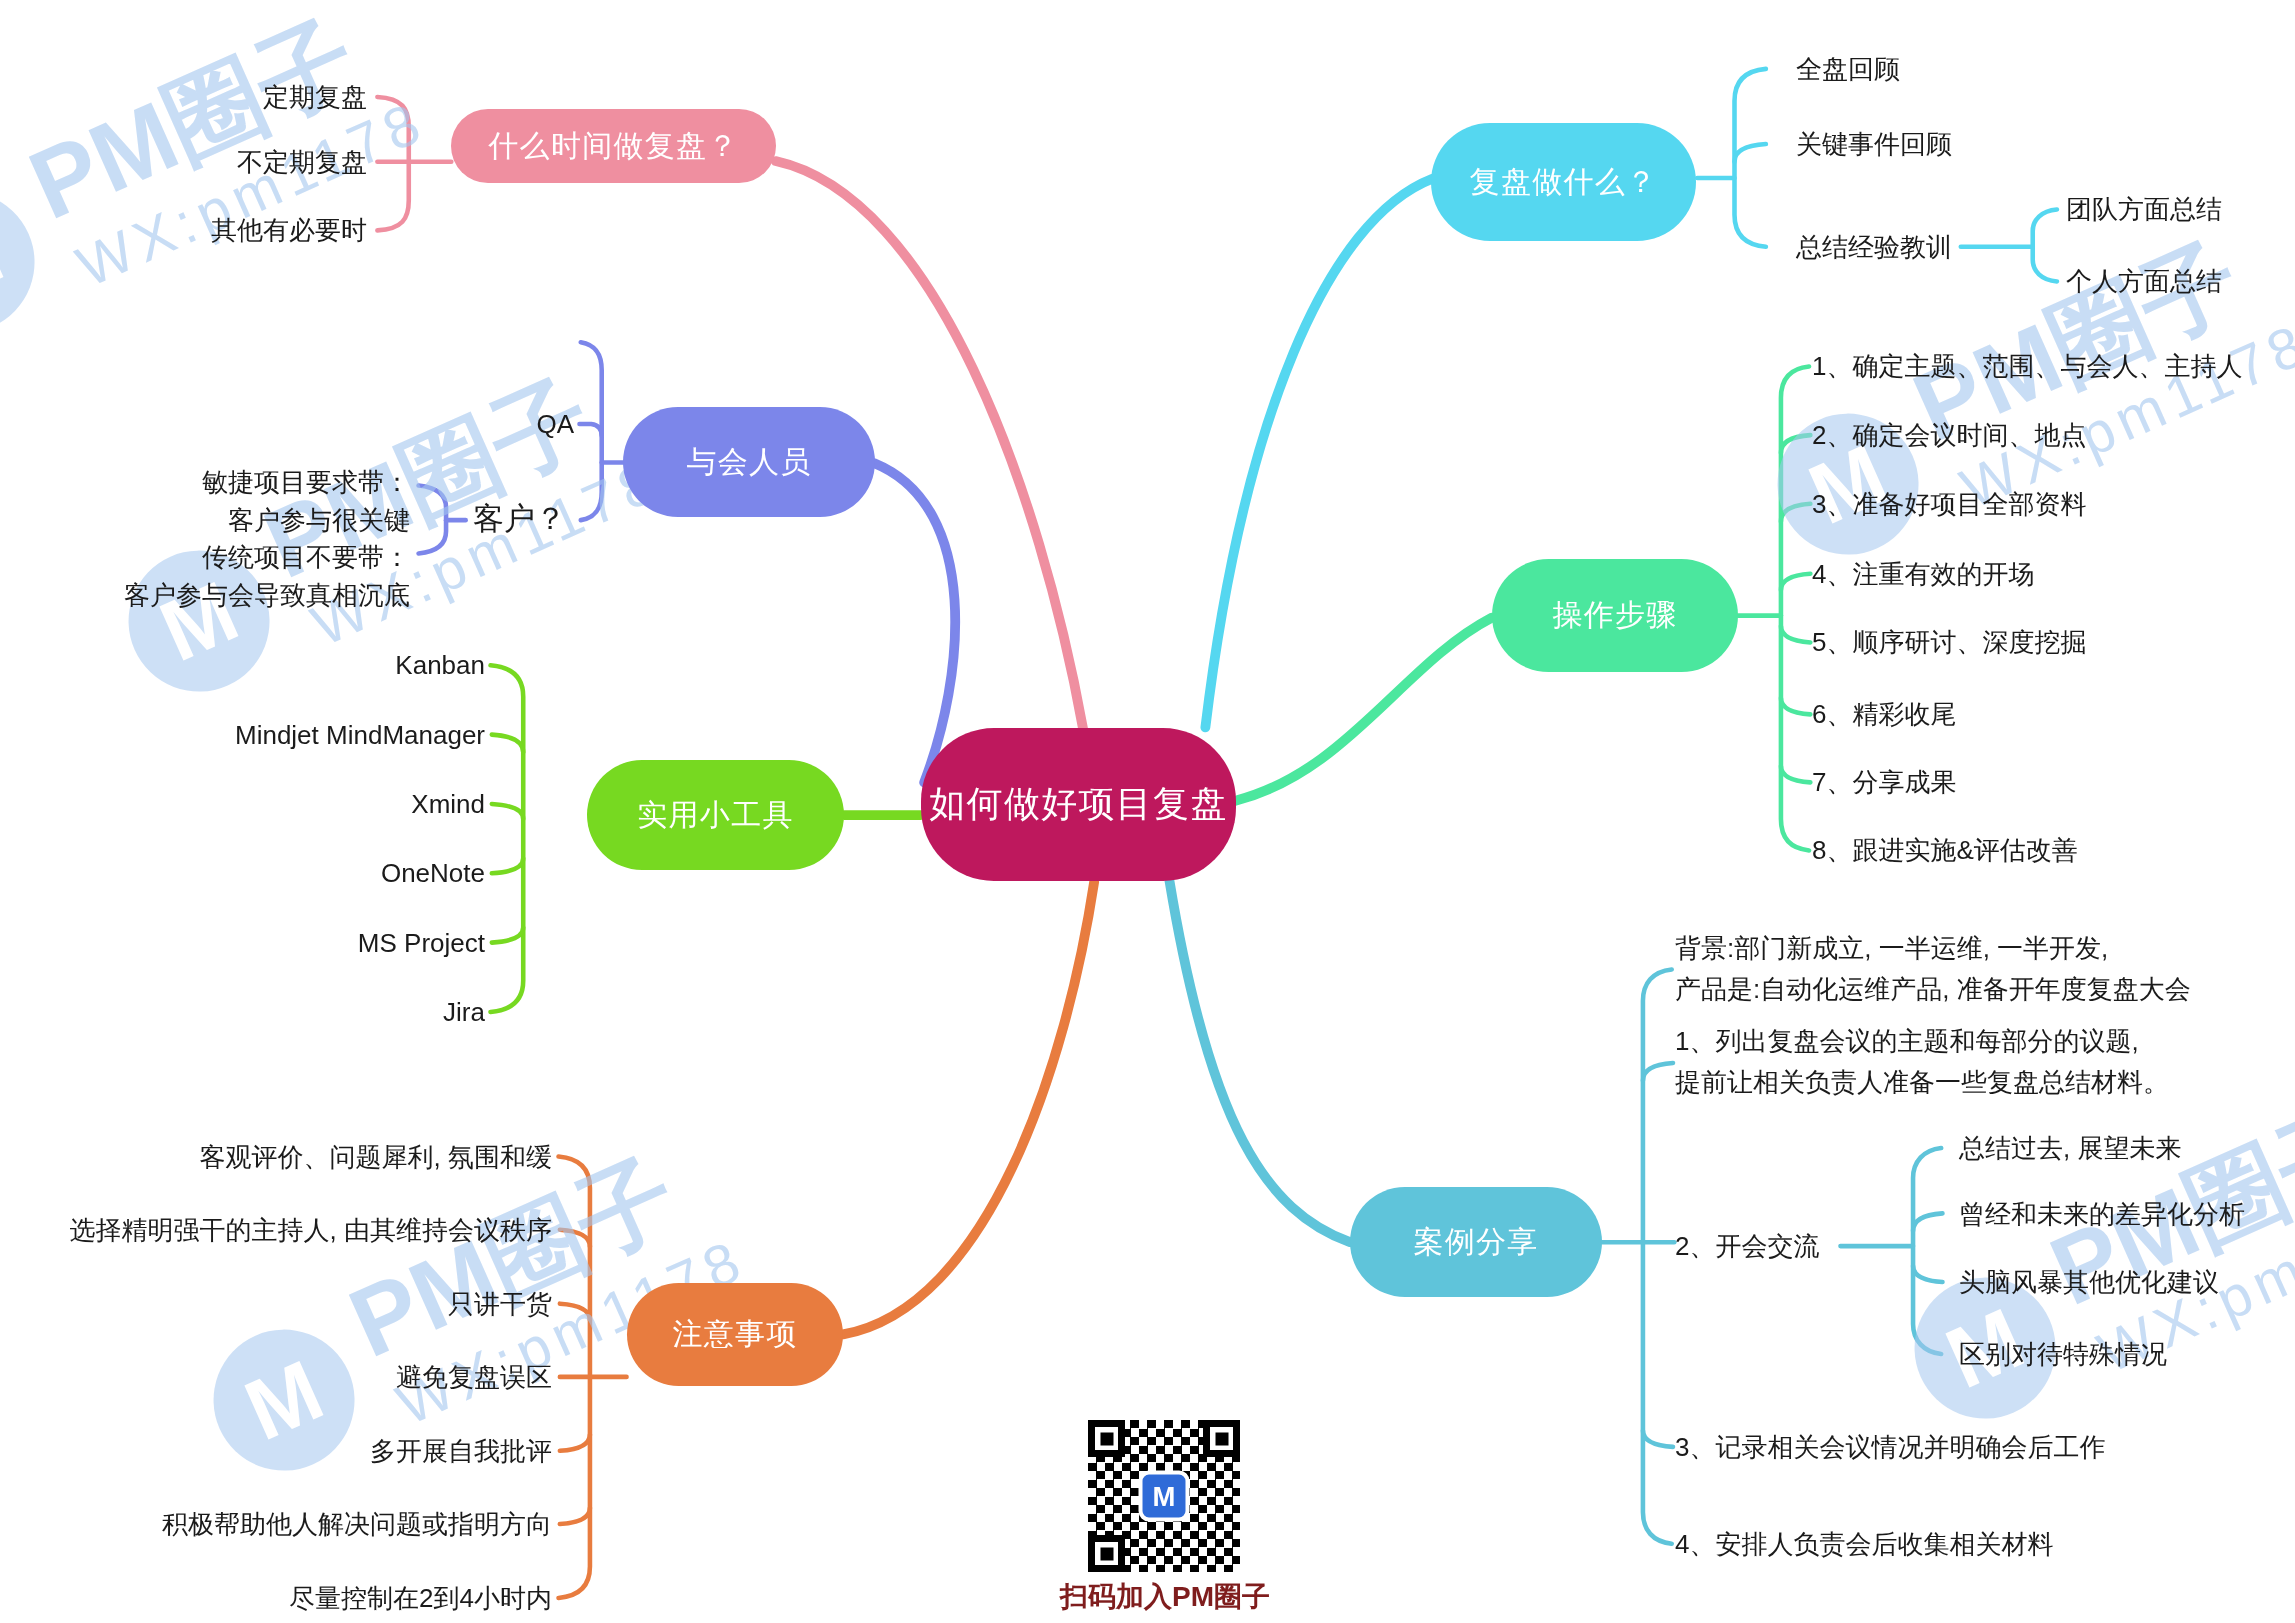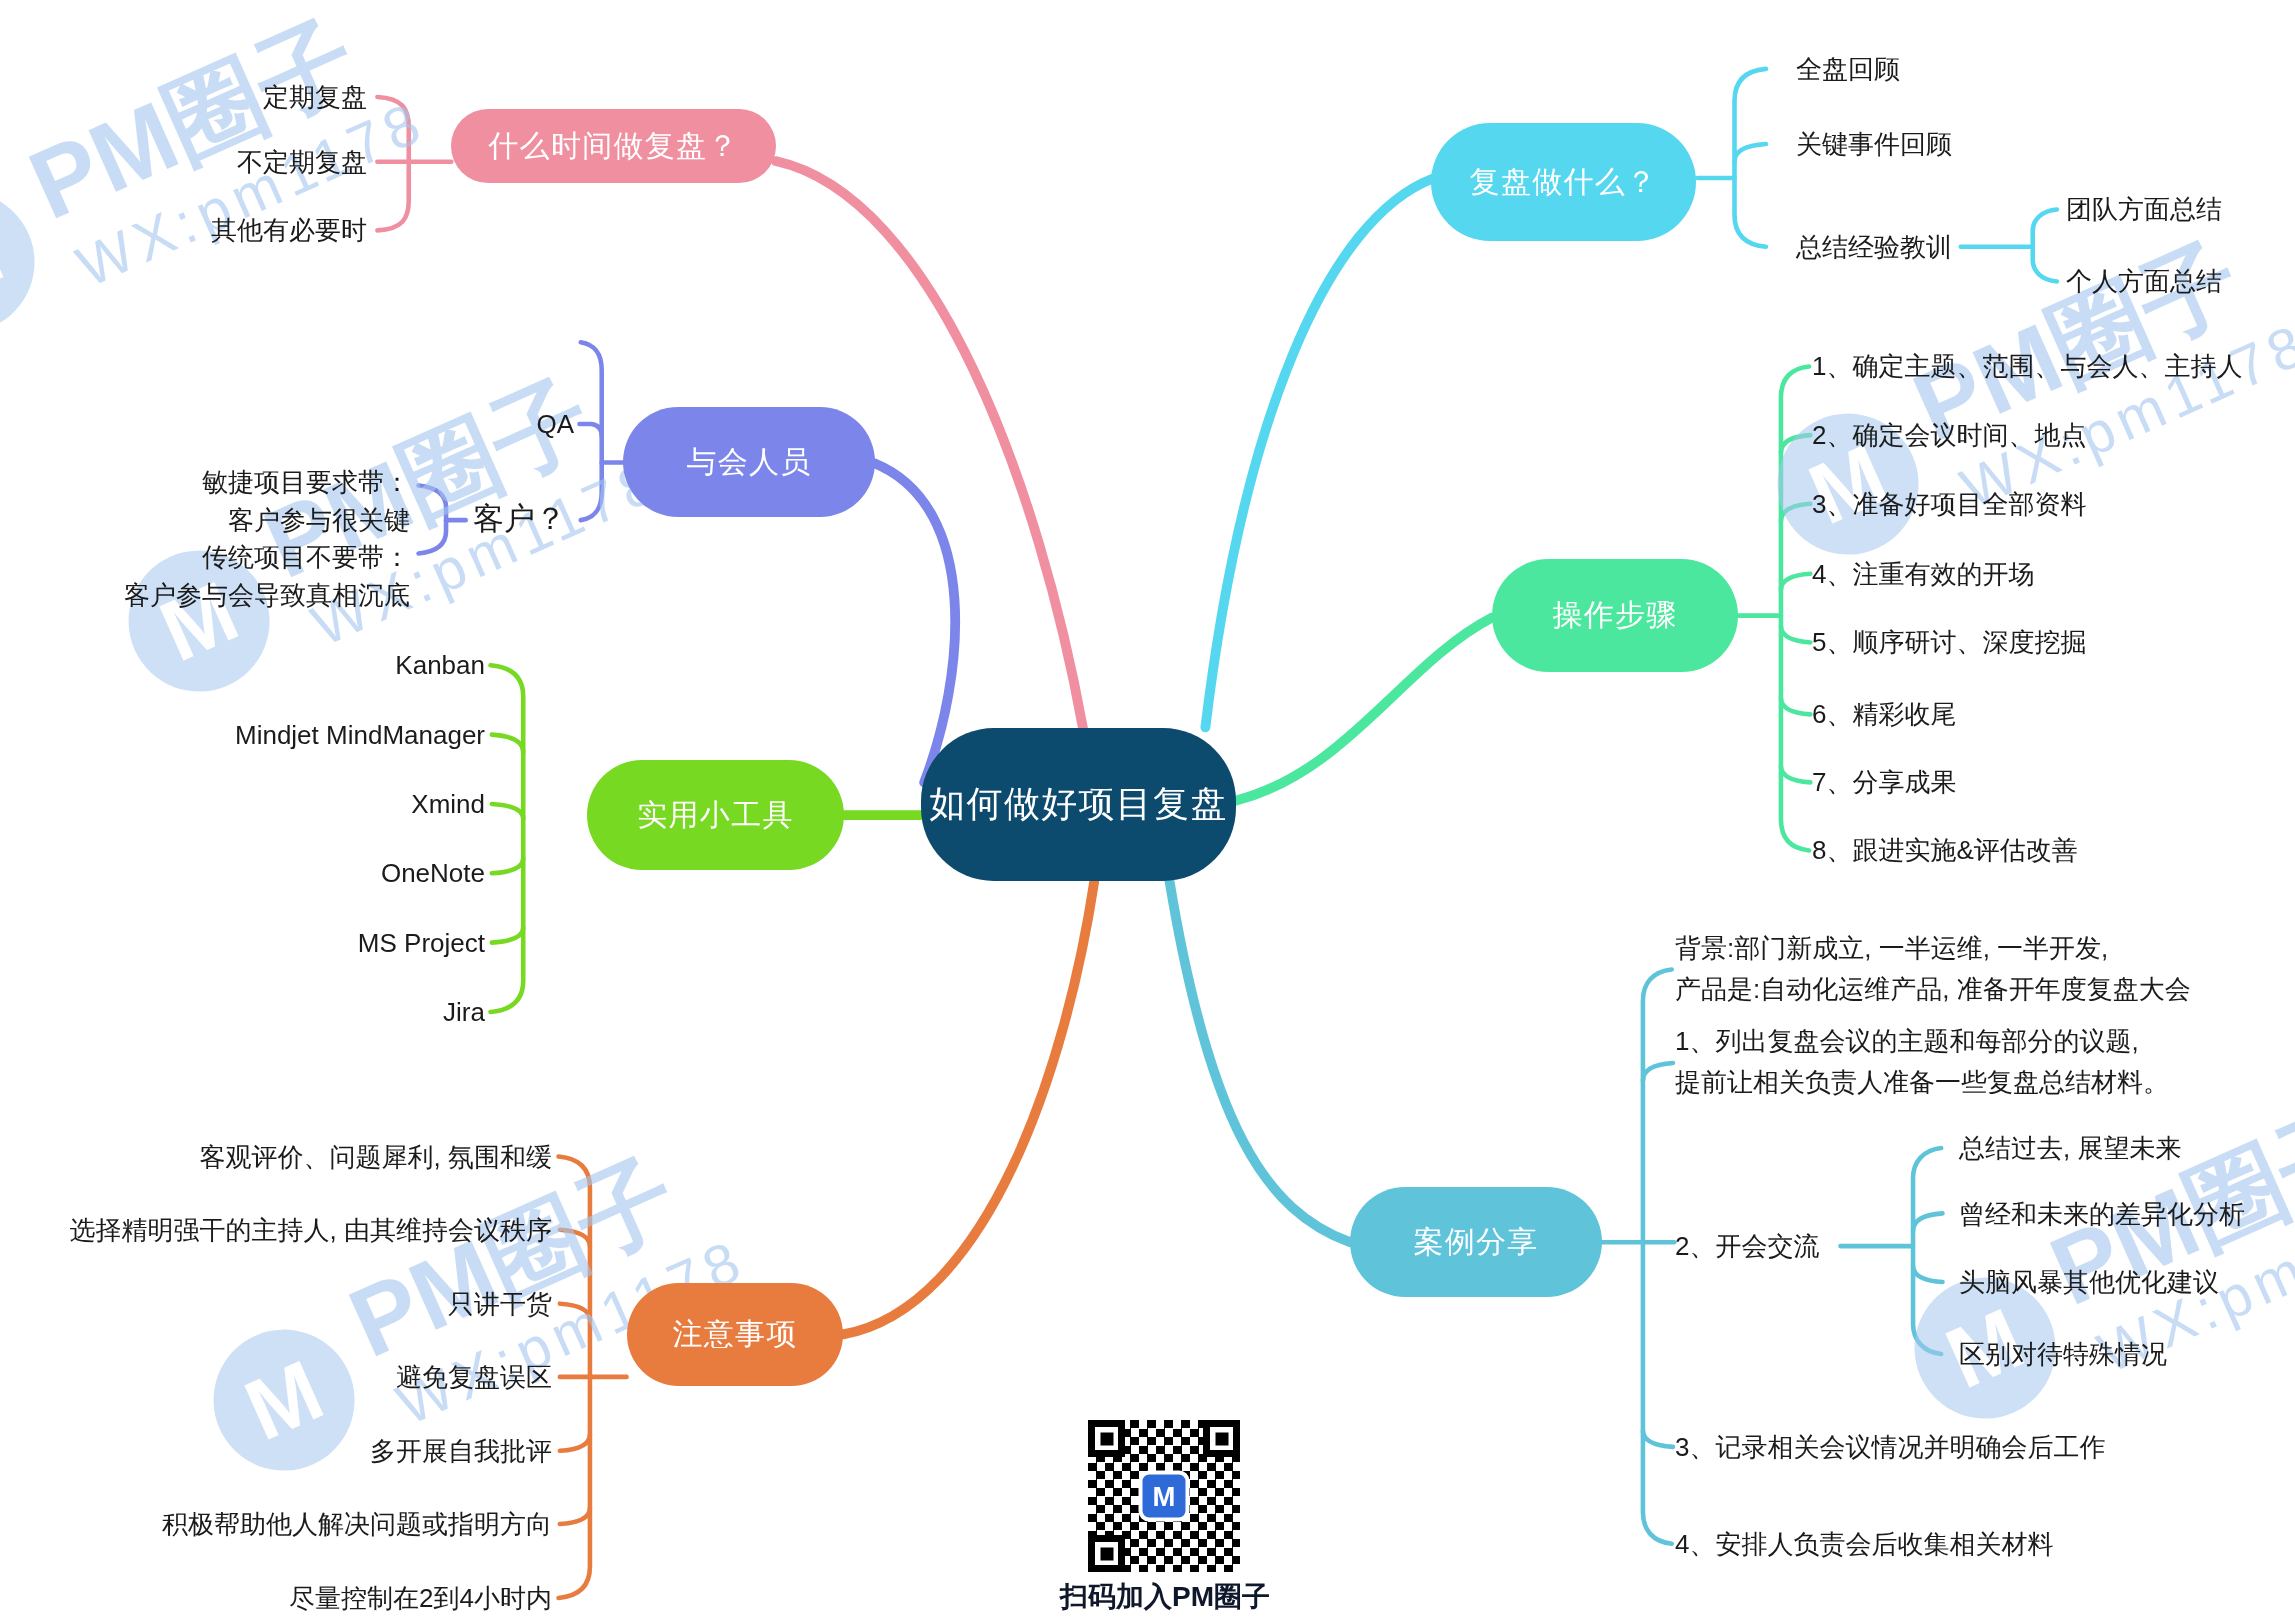--- a/index.html
+++ b/index.html
@@ -26,21 +26,21 @@
   .qr-pattern{position:absolute;inset:0;background:repeating-conic-gradient(#000 0 25%,#fff 0 50%);
               background-size:17px 17px;}
   .finder{position:absolute;width:37px;height:37px;border:7.2px solid #000;background:#fff;box-sizing:border-box;}
   .finder::after{content:"";position:absolute;left:50%;top:50%;width:13px;height:13px;background:#000;
                  transform:translate(-50%,-50%);}
   .finder.tl{left:0;top:0}.finder.tr{right:0;top:0}.finder.bl{left:0;bottom:0}
   .qr-logo{position:absolute;left:50%;top:50%;width:43px;height:43px;transform:translate(-50%,-50%);
            background:#2F6BD8;border:4.6px solid #fff;border-radius:10.5px;color:#fff;font-weight:bold;
            font-size:27.5px;display:flex;align-items:center;justify-content:center;}
   .qr-cap{position:absolute;left:1047px;top:1578px;width:236px;text-align:center;
-          font-size:28px;font-weight:bold;color:#0f172a;}
+          font-size:28px;font-weight:bold;color:#7f1d1d;}
 </style>
 </head>
 <body>
 
 <div class="canvas">
 
   <svg class="links" width="2295" height="1623" viewBox="0 0 3509 2481">
 
     <g stroke="#EF8FA0" stroke-width="7">
       <path d="M577 148 C615 150 625 166 625 194 L625 306 C625 334 615 350 577 352"></path>
@@ -149,21 +149,21 @@
   <div class="wm" style="left:1897px;top:1178px">
     <div class="wm-logo">
         <span>M</span>
       </div>
     <div>
         <div class="wm-brand">PM圈子</div>
          <div class="wm-wx">WX:pm1178</div>
       </div>
   </div>
 
-  <div class="pill center" style="left:921px;top:728px;width:315px;height:153px;background:#0c4a6e">如何做好项目复盘</div>
+  <div class="pill center" style="left:921px;top:728px;width:315px;height:153px;background:#be185d">如何做好项目复盘</div>
 
   <div class="pill" style="left:451px;top:109px;width:325px;height:74px;background:#EF8FA0">什么时间做复盘？</div>
   <div class="pill" style="left:623px;top:407px;width:252px;height:110px;background:#7C86EA">与会人员</div>
   <div class="pill" style="left:587px;top:760px;width:257px;height:110px;background:#77D921">实用小工具</div>
   <div class="pill" style="left:627px;top:1283px;width:216px;height:103px;background:#E87C3F">注意事项</div>
   <div class="pill" style="left:1431px;top:123px;width:265px;height:118px;background:#55D7F0">复盘做什么？</div>
   <div class="pill" style="left:1492px;top:559px;width:246px;height:113px;background:#4BE79E">操作步骤</div>
   <div class="pill" style="left:1350px;top:1187px;width:252px;height:110px;background:#5FC4DA">案例分享</div>
 
   <div class="leaf r" style="right:1928px;top:78px">定期复盘</div>

